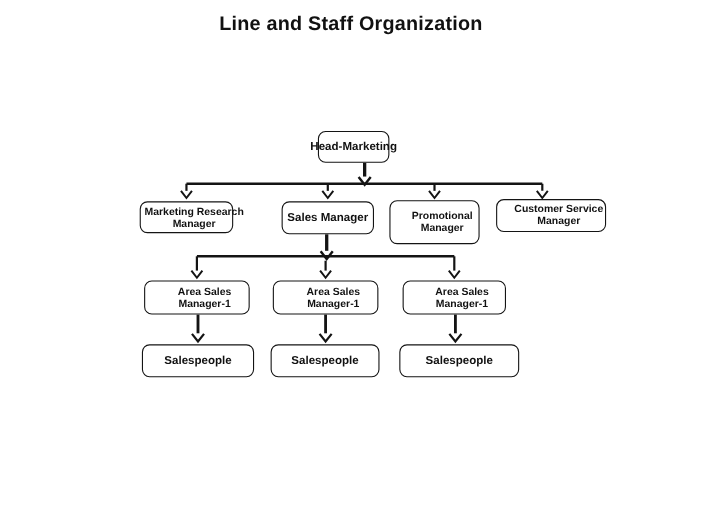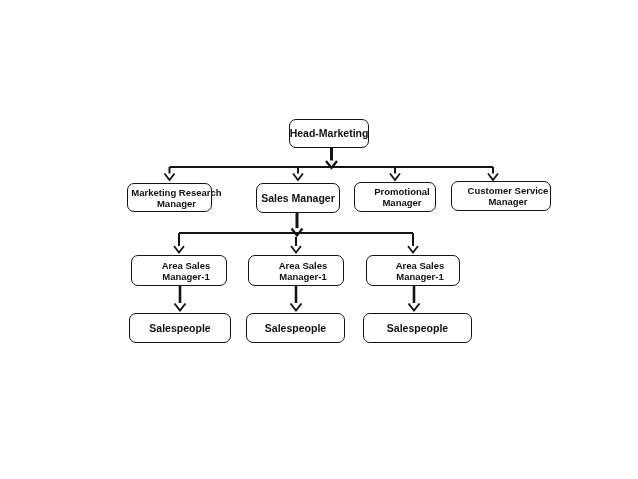--- a/index.html
+++ b/index.html
@@ -54,20 +54,21 @@
   }
   .fs-single .nl { font-size: 10.5px; }
   .fs-double .nl { font-size: 9.5px; padding-left: 14px; }
   .conn { stroke: #141414; fill: none; }
 </style>
 </head>
 <body>
 
 <div id="canvas">
 
+  <div class="title">Line and Staff Organization</div>
 
   <svg class="connectors" width="638" height="479" viewBox="0 0 638 479">
 
     <g>
       <path class="conn" d="M331.5 148 V160.5" stroke-width="3"></path>
       <polyline class="conn" points="326,161 331.5,168 337,161" stroke-width="2.2"></polyline>
       <path class="conn" d="M169.5 167 H493" stroke-width="2.2"></path>
 
       <path class="conn" d="M169.5 167 V173.5" stroke-width="2"></path>
       <polyline class="conn" points="164.5,173.5 169.5,180 174.5,173.5" stroke-width="1.8"></polyline>
@@ -94,34 +95,34 @@
     <g>
       <path class="conn" d="M180 286 V303" stroke-width="2.6"></path>
       <polyline class="conn" points="174.5,303.5 180,310.5 185.5,303.5" stroke-width="2"></polyline>
       <path class="conn" d="M296 286 V303" stroke-width="2.6"></path>
       <polyline class="conn" points="290.5,303.5 296,310.5 301.5,303.5" stroke-width="2"></polyline>
       <path class="conn" d="M414 286 V303" stroke-width="2.6"></path>
       <polyline class="conn" points="408.5,303.5 414,310.5 419.5,303.5" stroke-width="2"></polyline>
     </g>
   </svg>
 
-  <div class="node fs-single" style="left:289px; top:119px; width:80px; height:29px;">
+  <div class="node fs-single" style="left:289px; top:119px; width:65px; height:29px;">
     <span class="nl">Head-Marketing</span>
   </div>
 
   <div class="node fs-double" style="left:127px; top:183px; width:85px; height:29px;">
     <span class="nl">Marketing Research</span>
     <span class="nl">Manager</span>
   </div>
 
   <div class="node fs-single" style="left:256px; top:183px; width:84px; height:30px;">
     <span class="nl">Sales Manager</span>
   </div>
 
-  <div class="node fs-double" style="left:354px; top:182px; width:82px; height:30px;">
+  <div class="node fs-double" style="left:354px; top:182px; width:82px; height:40px;">
     <span class="nl">Promotional</span>
     <span class="nl">Manager</span>
   </div>
 
   <div class="node fs-double" style="left:451px; top:181px; width:100px; height:30px;">
     <span class="nl">Customer Service</span>
     <span class="nl">Manager</span>
   </div>
 
   <div class="node fs-double" style="left:131px; top:255px; width:96px; height:31px;">

